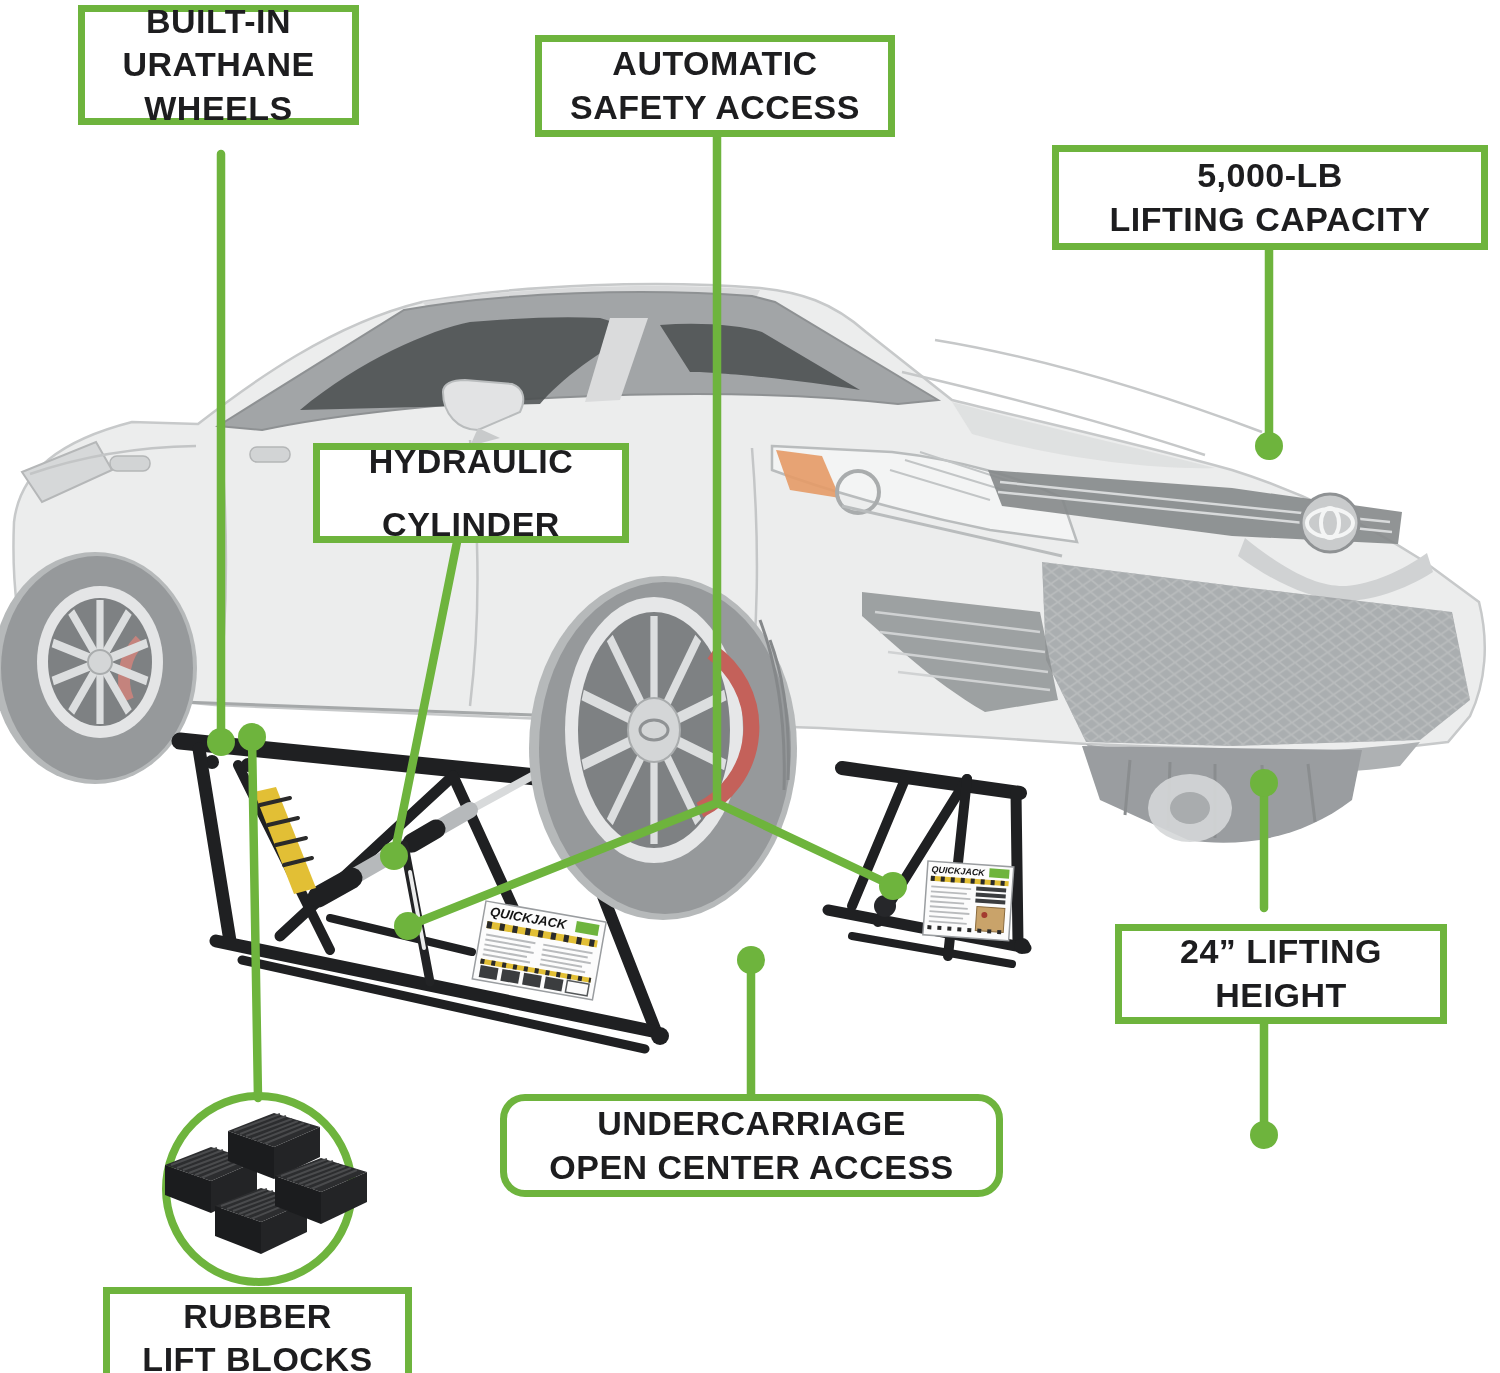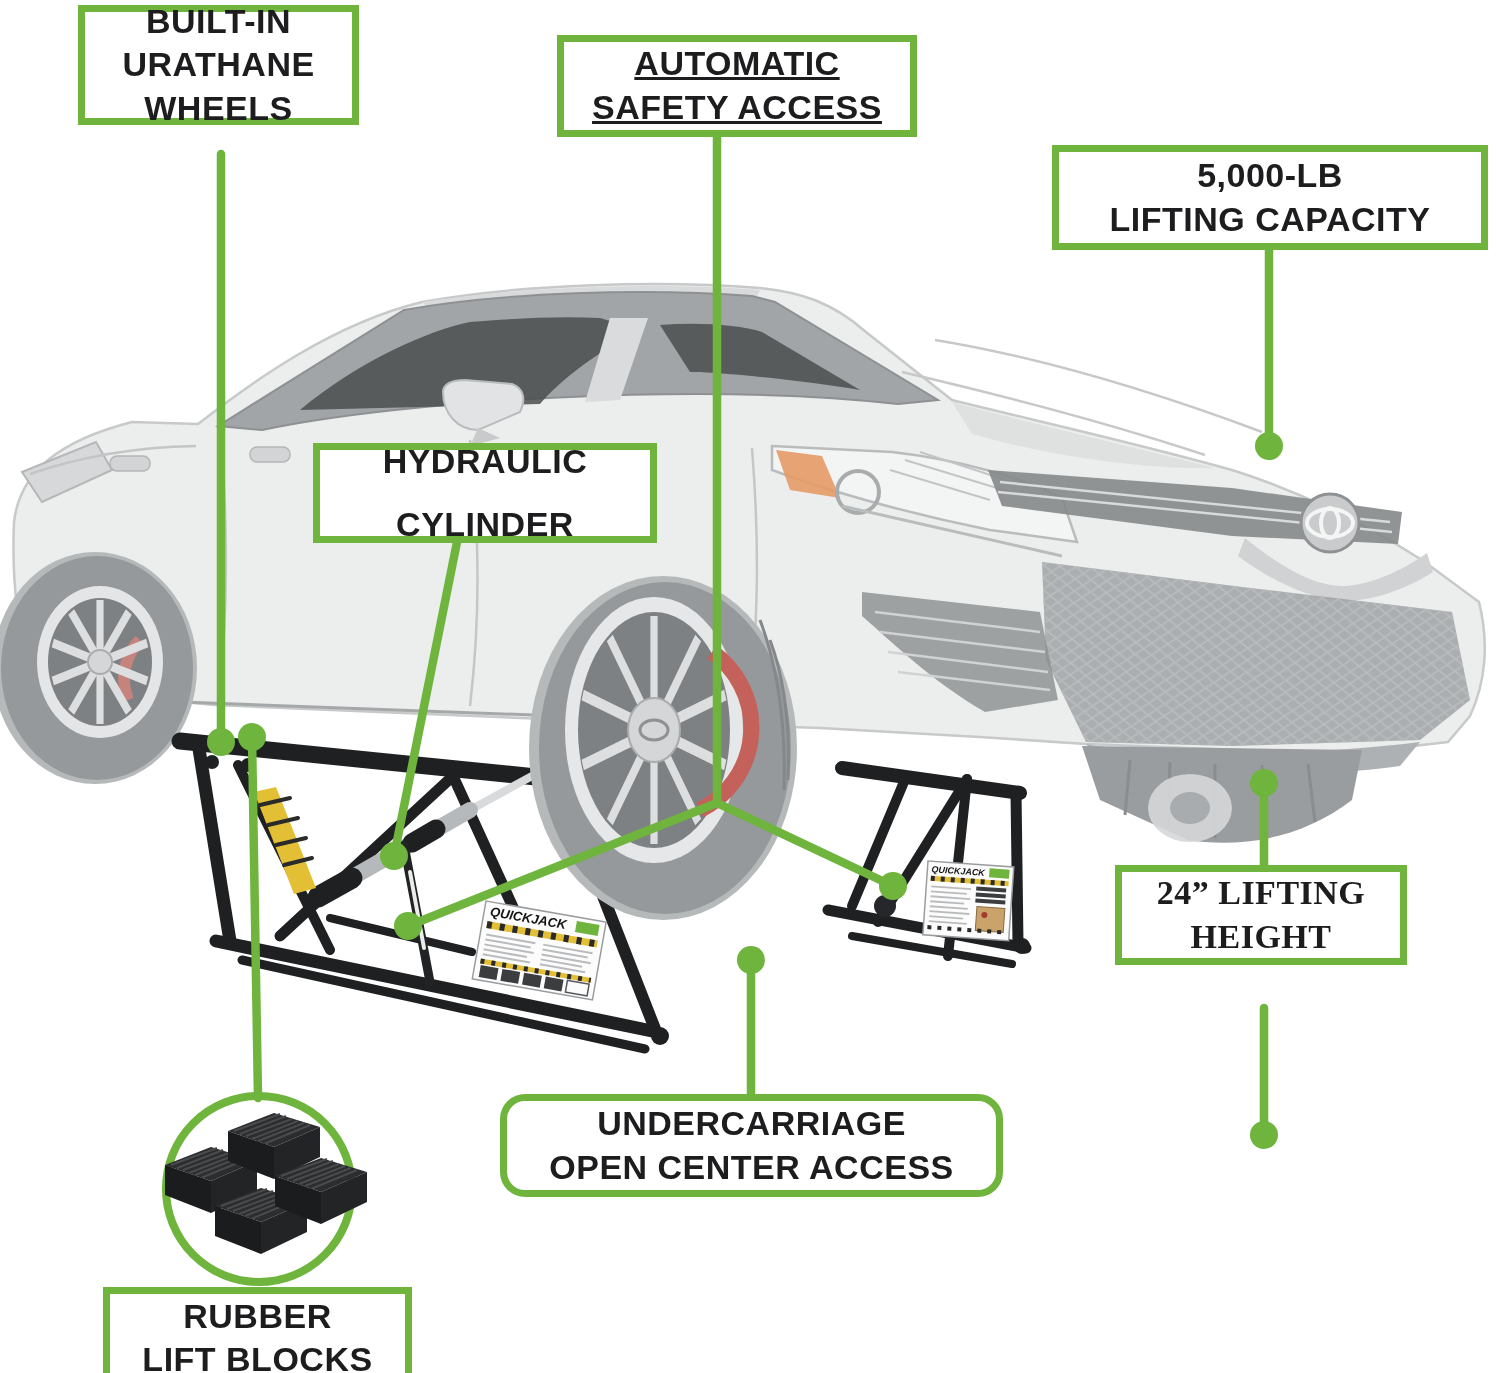--- a/index.html
+++ b/index.html
@@ -276,36 +276,36 @@
     <circle cx="751" cy="960" r="14"></circle>
   </g>
 </svg>
 
 <div class="callout" style="left:78px;top:5px;width:281px;height:120px;">
   <span>BUILT-IN</span>
   <span>URATHANE</span>
   <span>WHEELS</span>
 </div>
 
-<div class="callout" style="left:557px;top:35px;width:360px;height:102px;text-decoration:underline;">
+<div class="callout" style="left:535px;top:35px;width:360px;height:102px;">
   <span>AUTOMATIC</span>
   <span>SAFETY ACCESS</span>
 </div>
 
 <div class="callout" style="left:1043px;top:145px;width:436px;height:105px;margin-left:9px;">
   <span>5,000-LB</span>
   <span>LIFTING CAPACITY</span>
 </div>
 
-<div class="callout" style="left:313px;top:443px;width:344px;height:100px;gap:19px;">
+<div class="callout" style="left:313px;top:443px;width:316px;height:100px;gap:19px;">
   <span>HYDRAULIC</span>
   <span>CYLINDER</span>
 </div>
 
-<div class="callout" style="left:1115px;top:865px;width:292px;height:100px;font-family:Liberation Serif, serif;">
+<div class="callout" style="left:1115px;top:924px;width:332px;height:100px;">
   <span>24” LIFTING</span>
   <span>HEIGHT</span>
 </div>
 
 <div class="callout" style="left:500px;top:1094px;width:503px;height:103px;border-radius:25px;">
   <span>UNDERCARRIAGE</span>
   <span>OPEN CENTER ACCESS</span>
 </div>
 
 <div class="callout" style="left:103px;top:1287px;width:309px;height:102px;justify-content:flex-end;">

